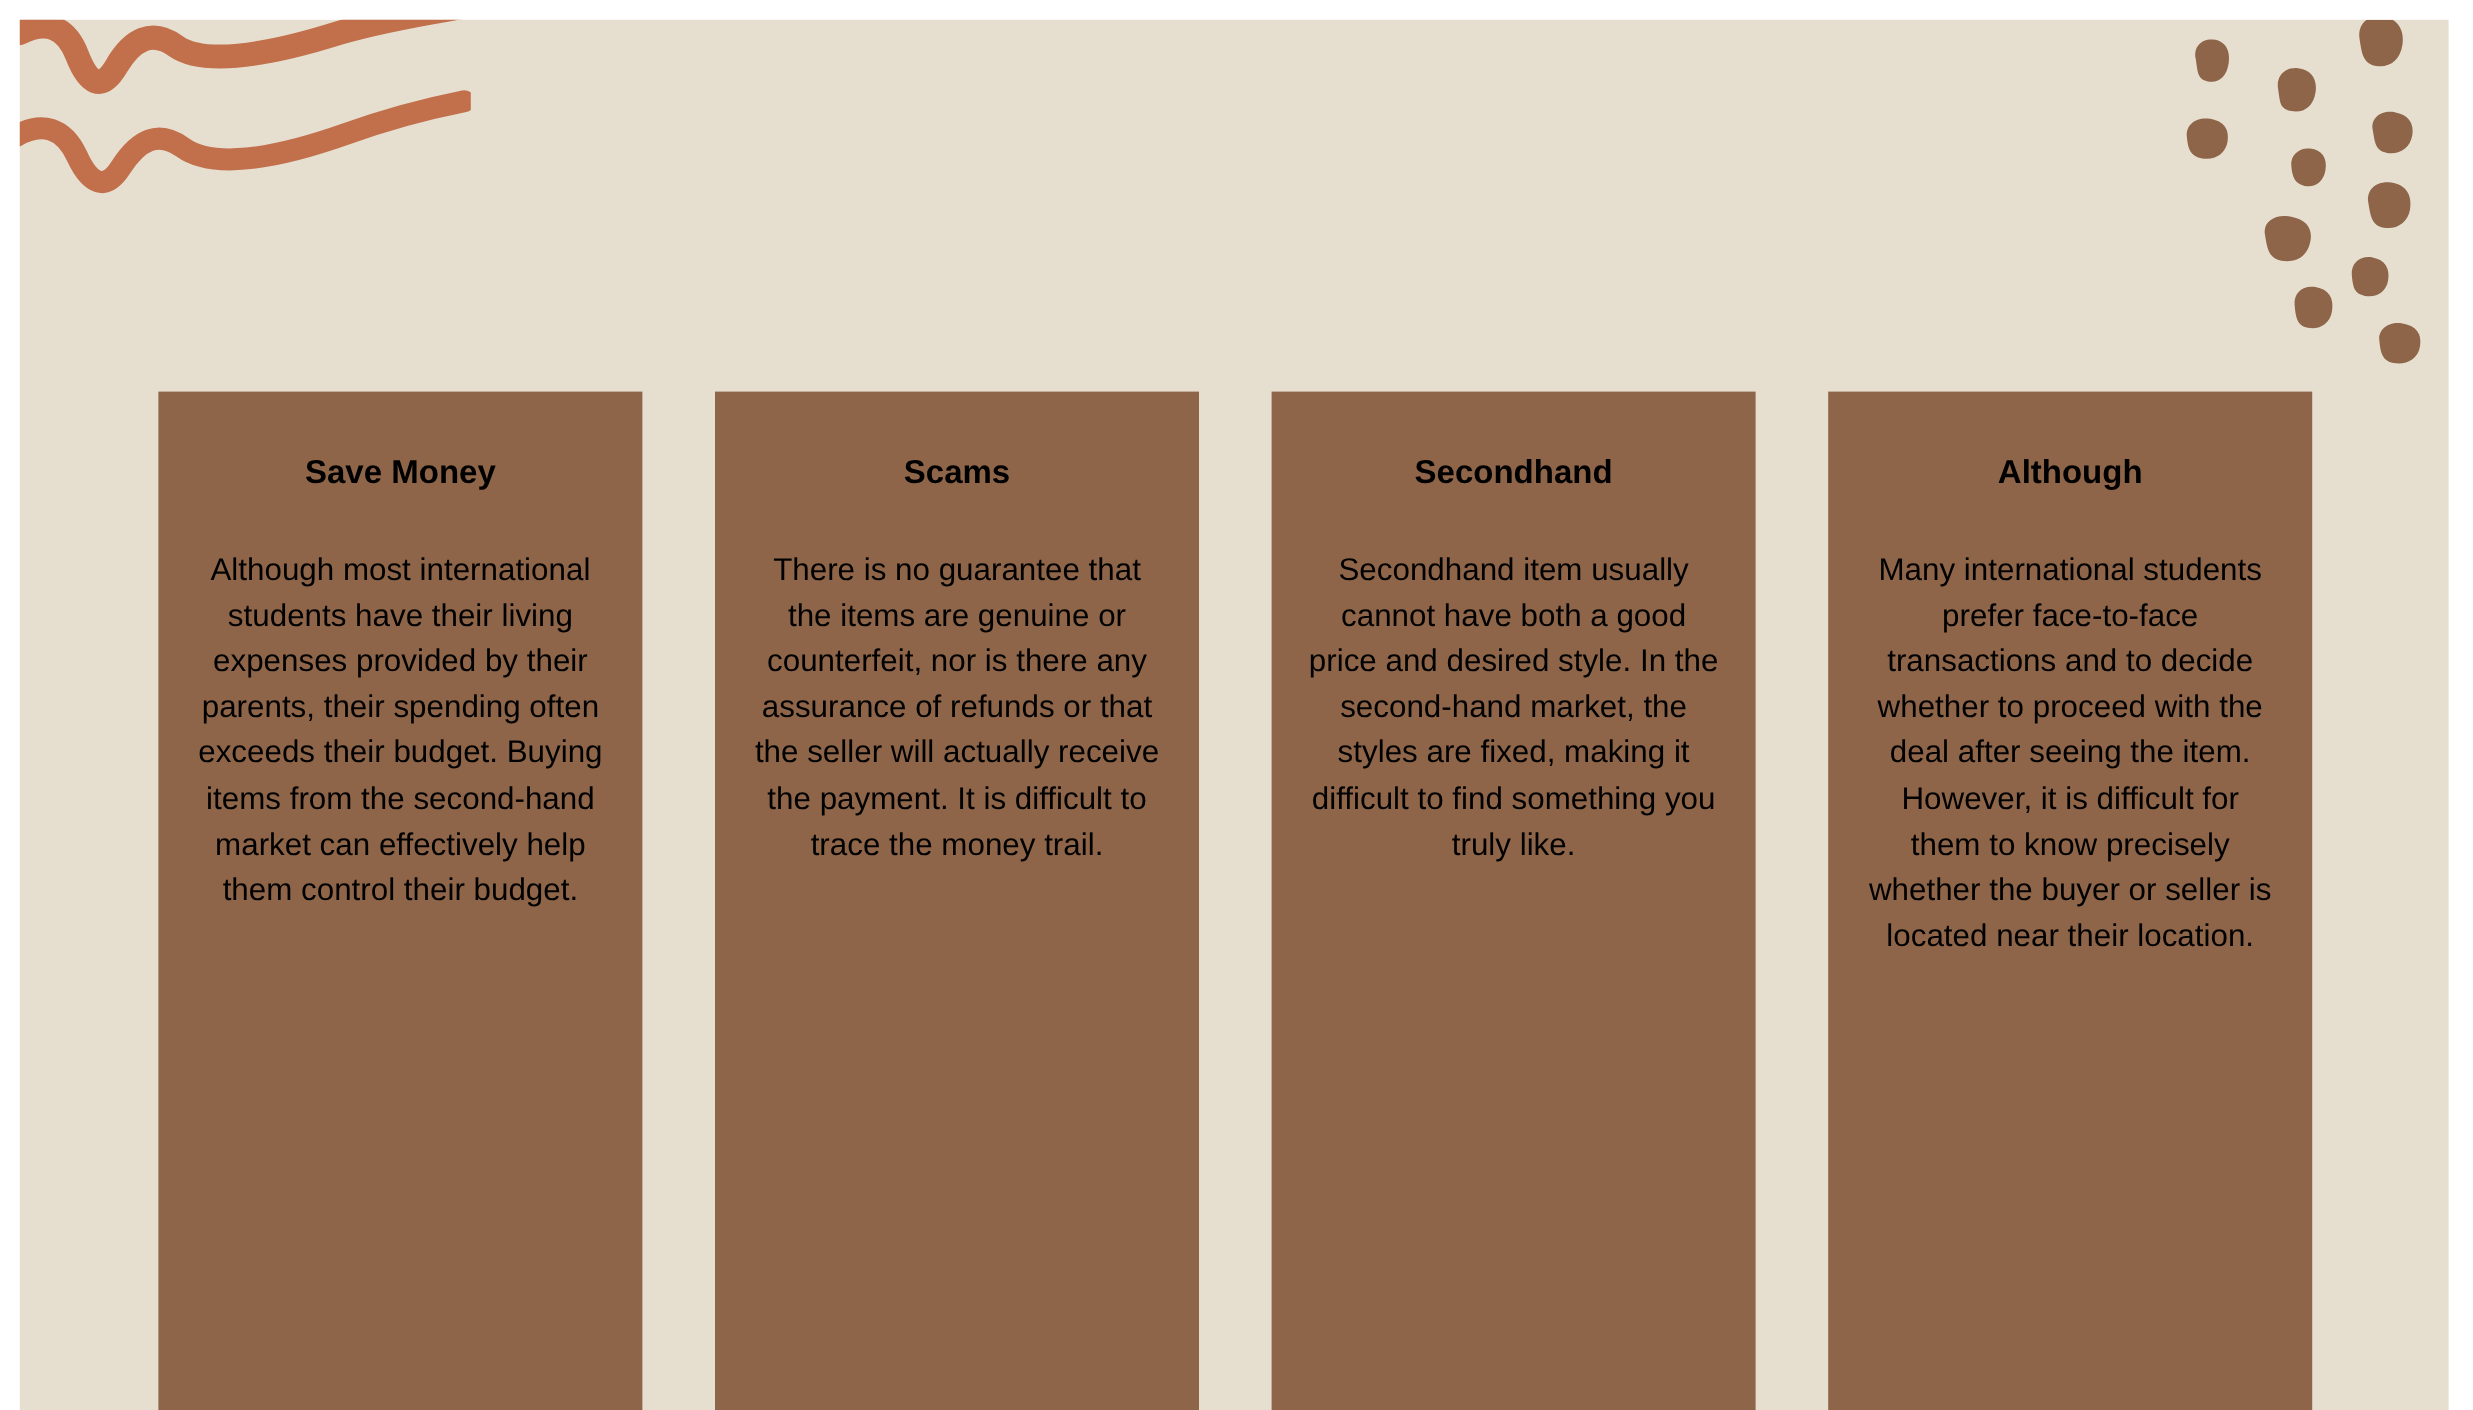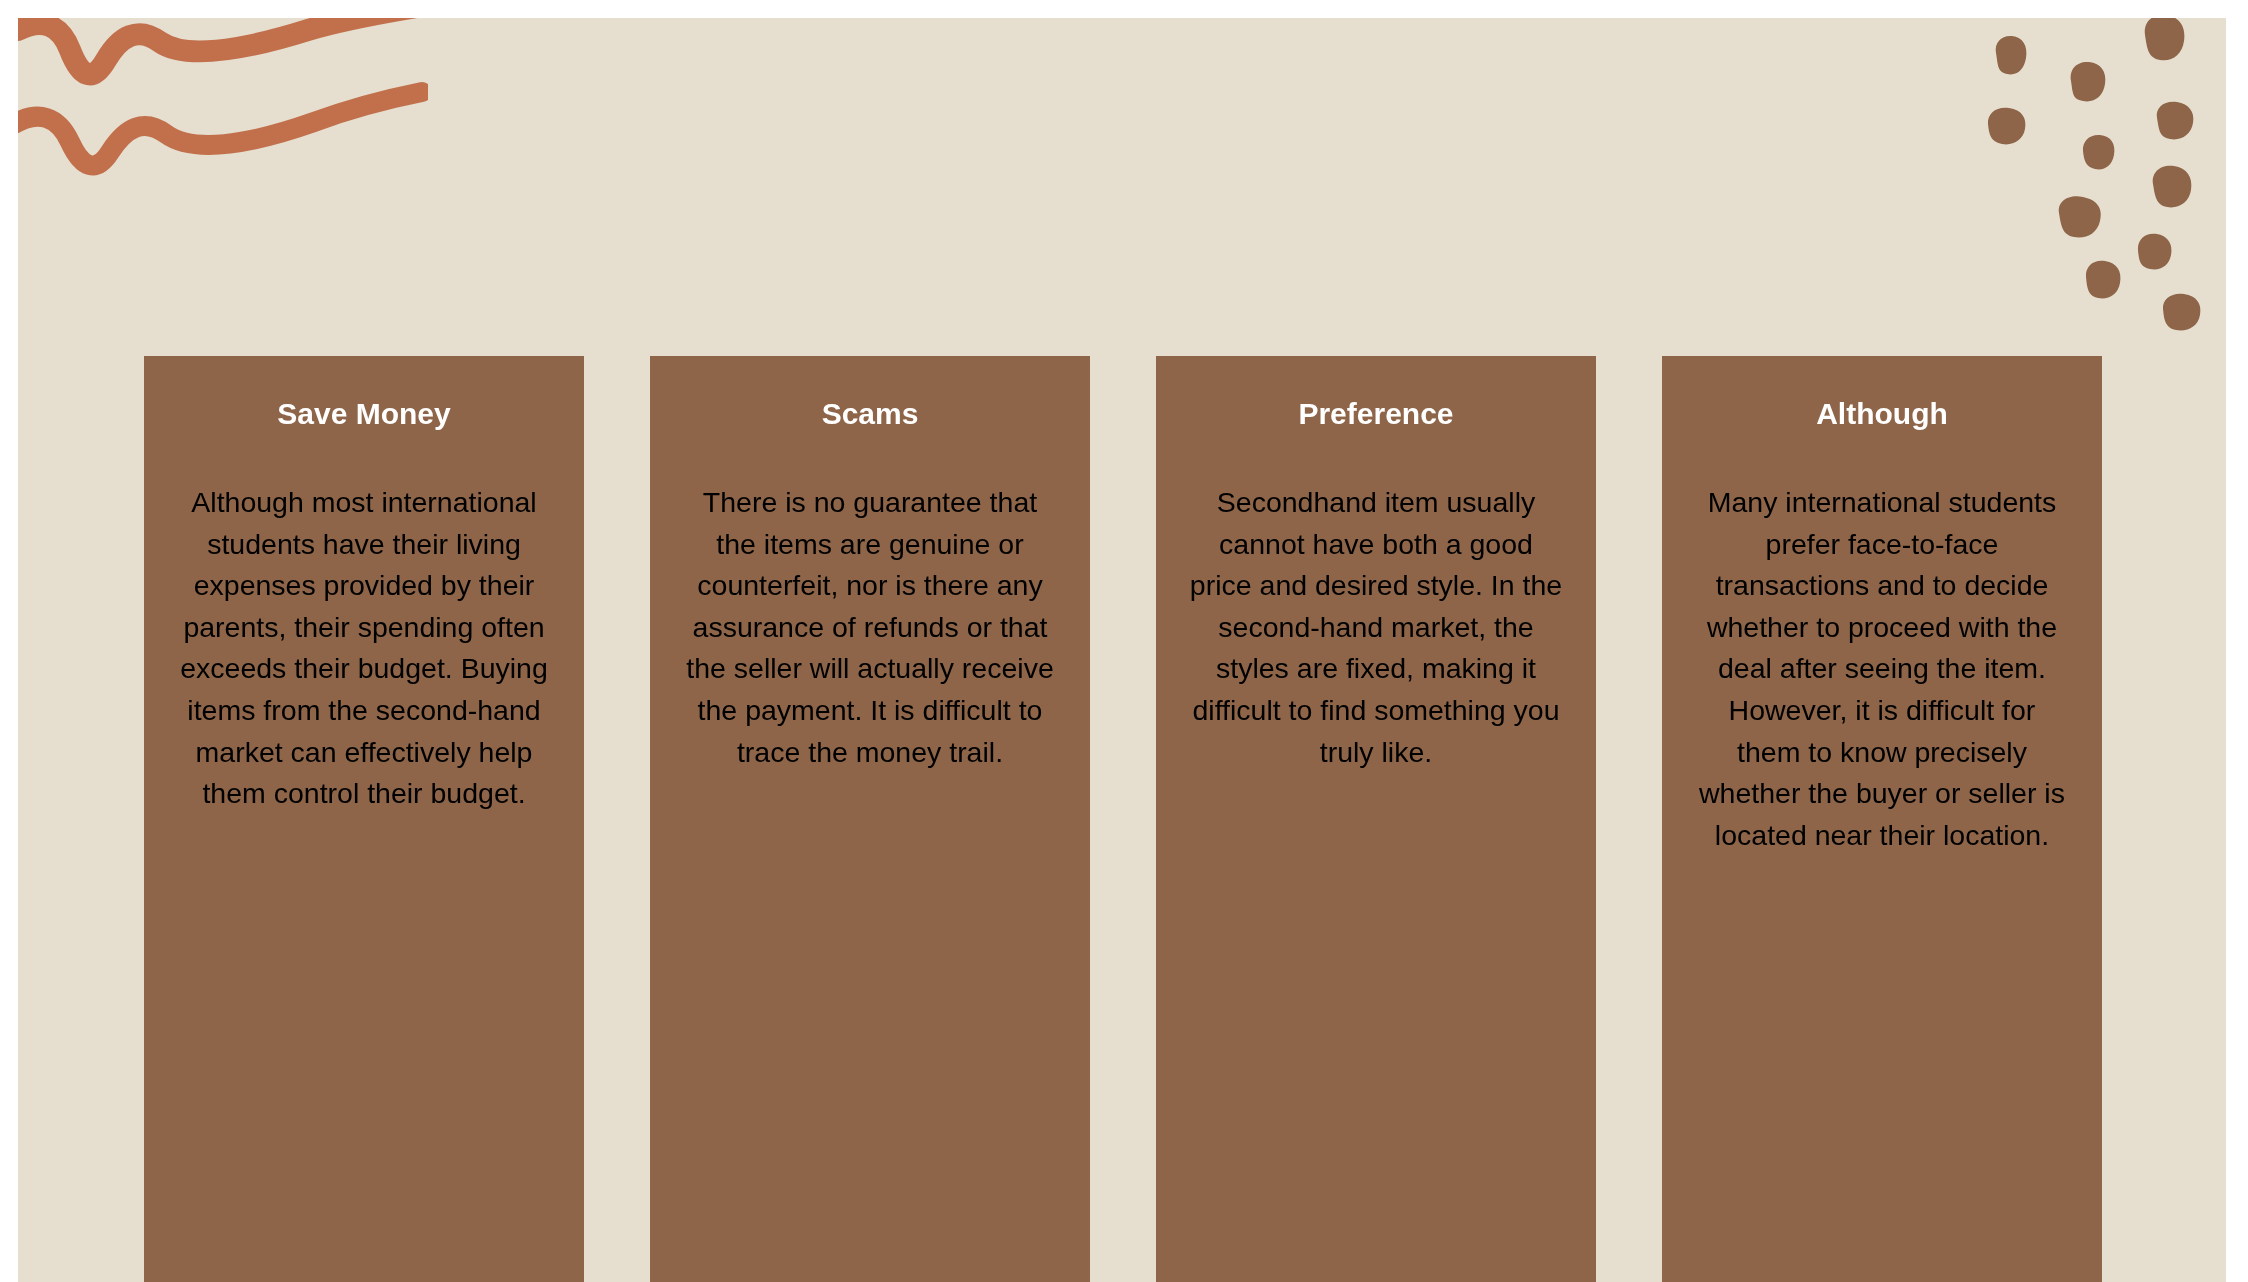--- a/index.html
+++ b/index.html
@@ -74,27 +74,27 @@
 
   .card {
     flex: 1 1 0;
     background: #8E6548;
     padding: 40px 26px 0 26px;
     box-sizing: border-box;
     overflow: hidden;
   }
 
   .card-title {
-    color: #ffffff;
+    color: #000000;
     font-family: "Liberation Sans", sans-serif;
     font-weight: bold;
     font-size: 30px;
     text-align: center;
     line-height: 1.2;
-    margin: 0 0 50px 0;
+    margin: 16px 0 50px 0;
   }
 
   .card-body {
     color: #000000;
     font-family: "Liberation Sans", sans-serif;
     font-weight: normal;
     font-size: 28.5px;
     line-height: 1.46;
     text-align: center;
     margin: 0;
@@ -136,21 +136,21 @@
       <div class="card-title">Save Money</div>
       <div class="card-body">Although most international students have their living expenses provided by their parents, their spending often exceeds their budget. Buying items from the second-hand market can effectively help them control their budget.</div>
     </div>
 
     <div class="card">
       <div class="card-title">Scams</div>
       <div class="card-body">There is no guarantee that the items are genuine or counterfeit, nor is there any assurance of refunds or that the seller will actually receive the payment. It is difficult to trace the money trail.</div>
     </div>
 
     <div class="card">
-      <div class="card-title">Preference</div>
+      <div class="card-title">Secondhand</div>
       <div class="card-body">Secondhand item usually cannot have both a good price and desired style. In the second-hand market, the styles are fixed, making it difficult to find something you truly like.</div>
     </div>
 
     <div class="card">
       <div class="card-title">Although</div>
       <div class="card-body">Many international students prefer face-to-face transactions and to decide whether to proceed with the deal after seeing the item. However, it is difficult for them to know precisely whether the buyer or seller is located near their location.</div>
     </div>
 
   </div>
 

